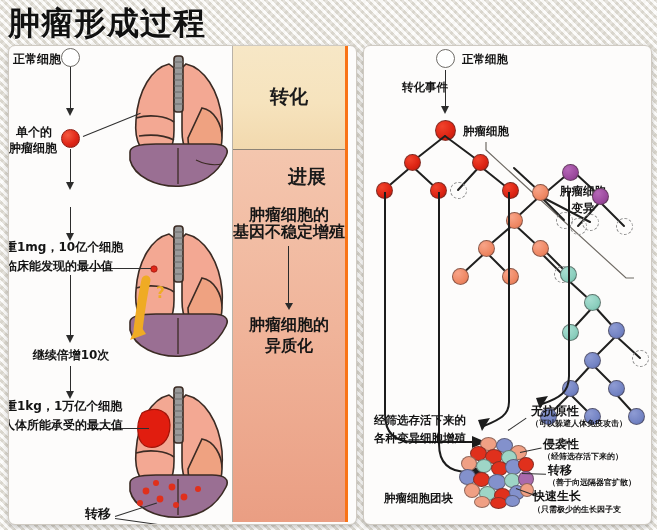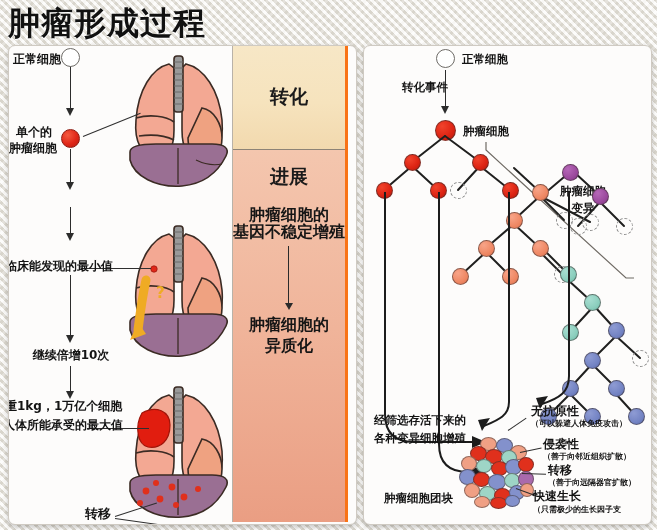--- a/index.html
+++ b/index.html
@@ -240,35 +240,36 @@
       <div class="leader" style="left:78px;top:382px;width:62px;"></div>
       <div class="leader" style="left:106px;top:470px;width:44px;transform:rotate(-18deg);"></div>
       <div class="leader" style="left:106px;top:472px;width:46px;transform:rotate(8deg);"></div>
 
       <div class="cell-open" style="left:52px;top:2px;"></div>
       <div class="cell-red" style="left:52px;top:83px;"></div>
 
       <div class="ltext" style="left:4px;top:5px;">正常细胞</div>
       <div class="ltext c" style="left:0px;top:78px;width:50px;">单个的</div>
       <div class="ltext c" style="left:-2px;top:94px;width:52px;">肿瘤细胞</div>
+      <div class="ltext" style="left:-4px;top:193px;">重1mg，10亿个细胞</div>
       <div class="ltext" style="left:-4px;top:212px;">临床能发现的最小值</div>
       <div class="ltext c" style="left:6px;top:301px;width:112px;text-align:center;">继续倍增10次</div>
       <div class="ltext" style="left:-4px;top:352px;">重1kg，1万亿个细胞</div>
       <div class="ltext" style="left:-6px;top:371px;">人体所能承受的最大值</div>
       <div class="ltext" style="left:76px;top:459px;font-size:13px;">转移</div>
 
     </div>
   </div>
 
   <div class="stage">
     <div class="stage-transform">
       <div class="stage-label" style="top:38px;">转化</div>
     </div>
     <div class="stage-progress">
-      <div class="stage-label" style="top:14px;">进展</div>
+      <div class="stage-label" style="top:14px;padding-left:18px;">进展</div>
       <div class="stage-sub" style="top:54px;">肿瘤细胞的</div>
       <div class="stage-sub" style="top:71px;">基因不稳定增殖</div>
       <div class="stage-arrow" style="top:96px;height:58px;"></div>
       <div class="stage-sub" style="top:164px;">肿瘤细胞的</div>
       <div class="stage-sub" style="top:185px;font-family:Liberation Serif, serif;">异质化</div>
     </div>
   </div>
 
   <div class="panel" id="panel-right">
     <div class="clip">
@@ -416,21 +417,21 @@
   <div>
     <div class="leader" style="left:508px;top:430px;width:22px;transform:rotate(-34deg);"></div>
     <div class="leader" style="left:520px;top:452px;width:22px;transform:rotate(-12deg);"></div>
     <div class="leader" style="left:522px;top:473px;width:24px;transform:rotate(2deg);"></div>
     <div class="leader" style="left:516px;top:488px;width:24px;transform:rotate(20deg);"></div>
 
     <div class="rtext" style="left:531px;top:404px;font-size:12px;">无抗原性</div>
     <div class="rtext sm" style="left:531px;top:419px;">（可以躲避人体免疫攻击）</div>
 
     <div class="rtext" style="left:543px;top:437px;font-size:12px;">侵袭性</div>
-    <div class="rtext sm" style="left:543px;top:452px;">（善于向邻近组织扩散）</div>
+    <div class="rtext sm" style="left:543px;top:452px;">（经筛选存活下来的）</div>
 
     <div class="rtext" style="left:548px;top:463px;font-size:12px;">转移</div>
     <div class="rtext sm" style="left:548px;top:478px;">（善于向远隔器官扩散）</div>
 
     <div class="rtext" style="left:533px;top:489px;font-size:12px;">快速生长</div>
     <div class="rtext sm" style="left:533px;top:505px;">（只需极少的生长因子支</div>
   </div>
 
 </div>
 

